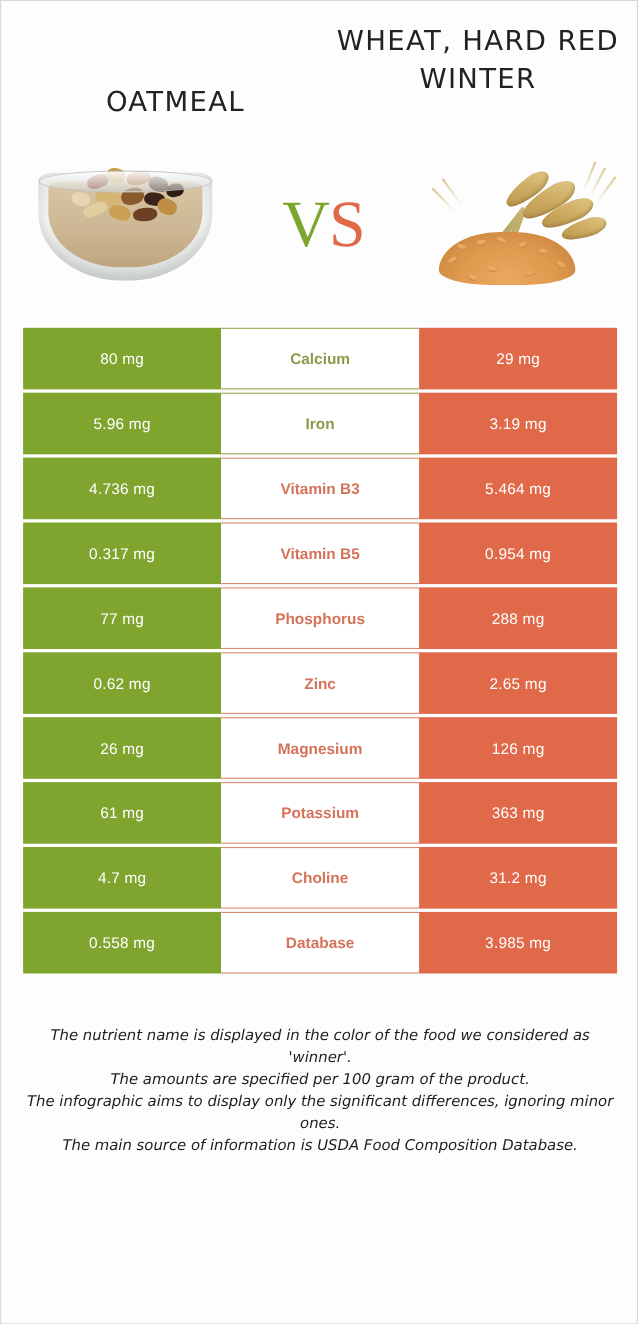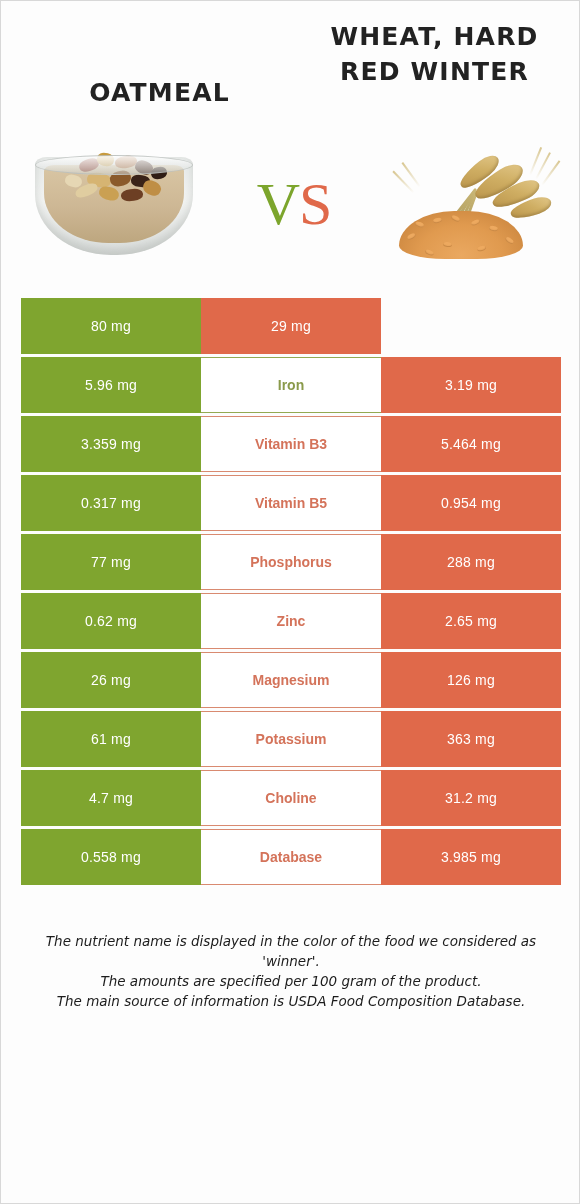--- a/index.html
+++ b/index.html
@@ -30,21 +30,21 @@
     padding-top: 18px;
     box-sizing: border-box;
   }
   .title-cell {
     flex: 0 0 50%;
     text-align: center;
     box-sizing: border-box;
   }
   .title-text {
     font-family: "DejaVu Sans", sans-serif;
-    font-weight: 700;
+    font-weight: 400;
     font-size: 25px;
     letter-spacing: 1.2px;
     line-height: 35px;
     color: #222222;
     margin: 0;
     padding: 0 10px;
     text-transform: uppercase;
   }
   .title-left .title-text { padding-top: 56px; margin-left: 28px; }
 
@@ -288,29 +288,30 @@
         <div class="grain" style="left:40px; bottom:10px; transform:rotate(22deg);"></div>
       </div>
     </div>
 
   </div>
 
   <div class="table">
 
   <div class="row win-left">
         <div class="cell cell-left">80 mg</div>
+        <div class="cell cell-mid">Calcium</div>
         <div class="cell cell-right">29 mg</div>
       </div>
       <div class="row win-left">
         <div class="cell cell-left">5.96 mg</div>
         <div class="cell cell-mid">Iron</div>
         <div class="cell cell-right">3.19 mg</div>
       </div>
       <div class="row win-right">
-        <div class="cell cell-left">3.359 mg</div>
+        <div class="cell cell-left">4.736 mg</div>
         <div class="cell cell-mid">Vitamin B3</div>
         <div class="cell cell-right">5.464 mg</div>
       </div>
       <div class="row win-right">
         <div class="cell cell-left">0.317 mg</div>
         <div class="cell cell-mid">Vitamin B5</div>
         <div class="cell cell-right">0.954 mg</div>
       </div>
       <div class="row win-right">
         <div class="cell cell-left">77 mg</div>
@@ -340,16 +341,17 @@
       <div class="row win-right">
         <div class="cell cell-left">0.558 mg</div>
         <div class="cell cell-mid">Database</div>
         <div class="cell cell-right">3.985 mg</div>
       </div>
     </div>
 
   <div class="footer">
     <p>The nutrient name is displayed in the color of the food we considered as 'winner'.</p>
     <p>The amounts are specified per 100 gram of the product.</p>
+    <p>The infographic aims to display only the significant differences, ignoring minor ones.</p>
     <p>The main source of information is USDA Food Composition Database.</p>
   </div>
 
 </div>
 
 </body></html>

